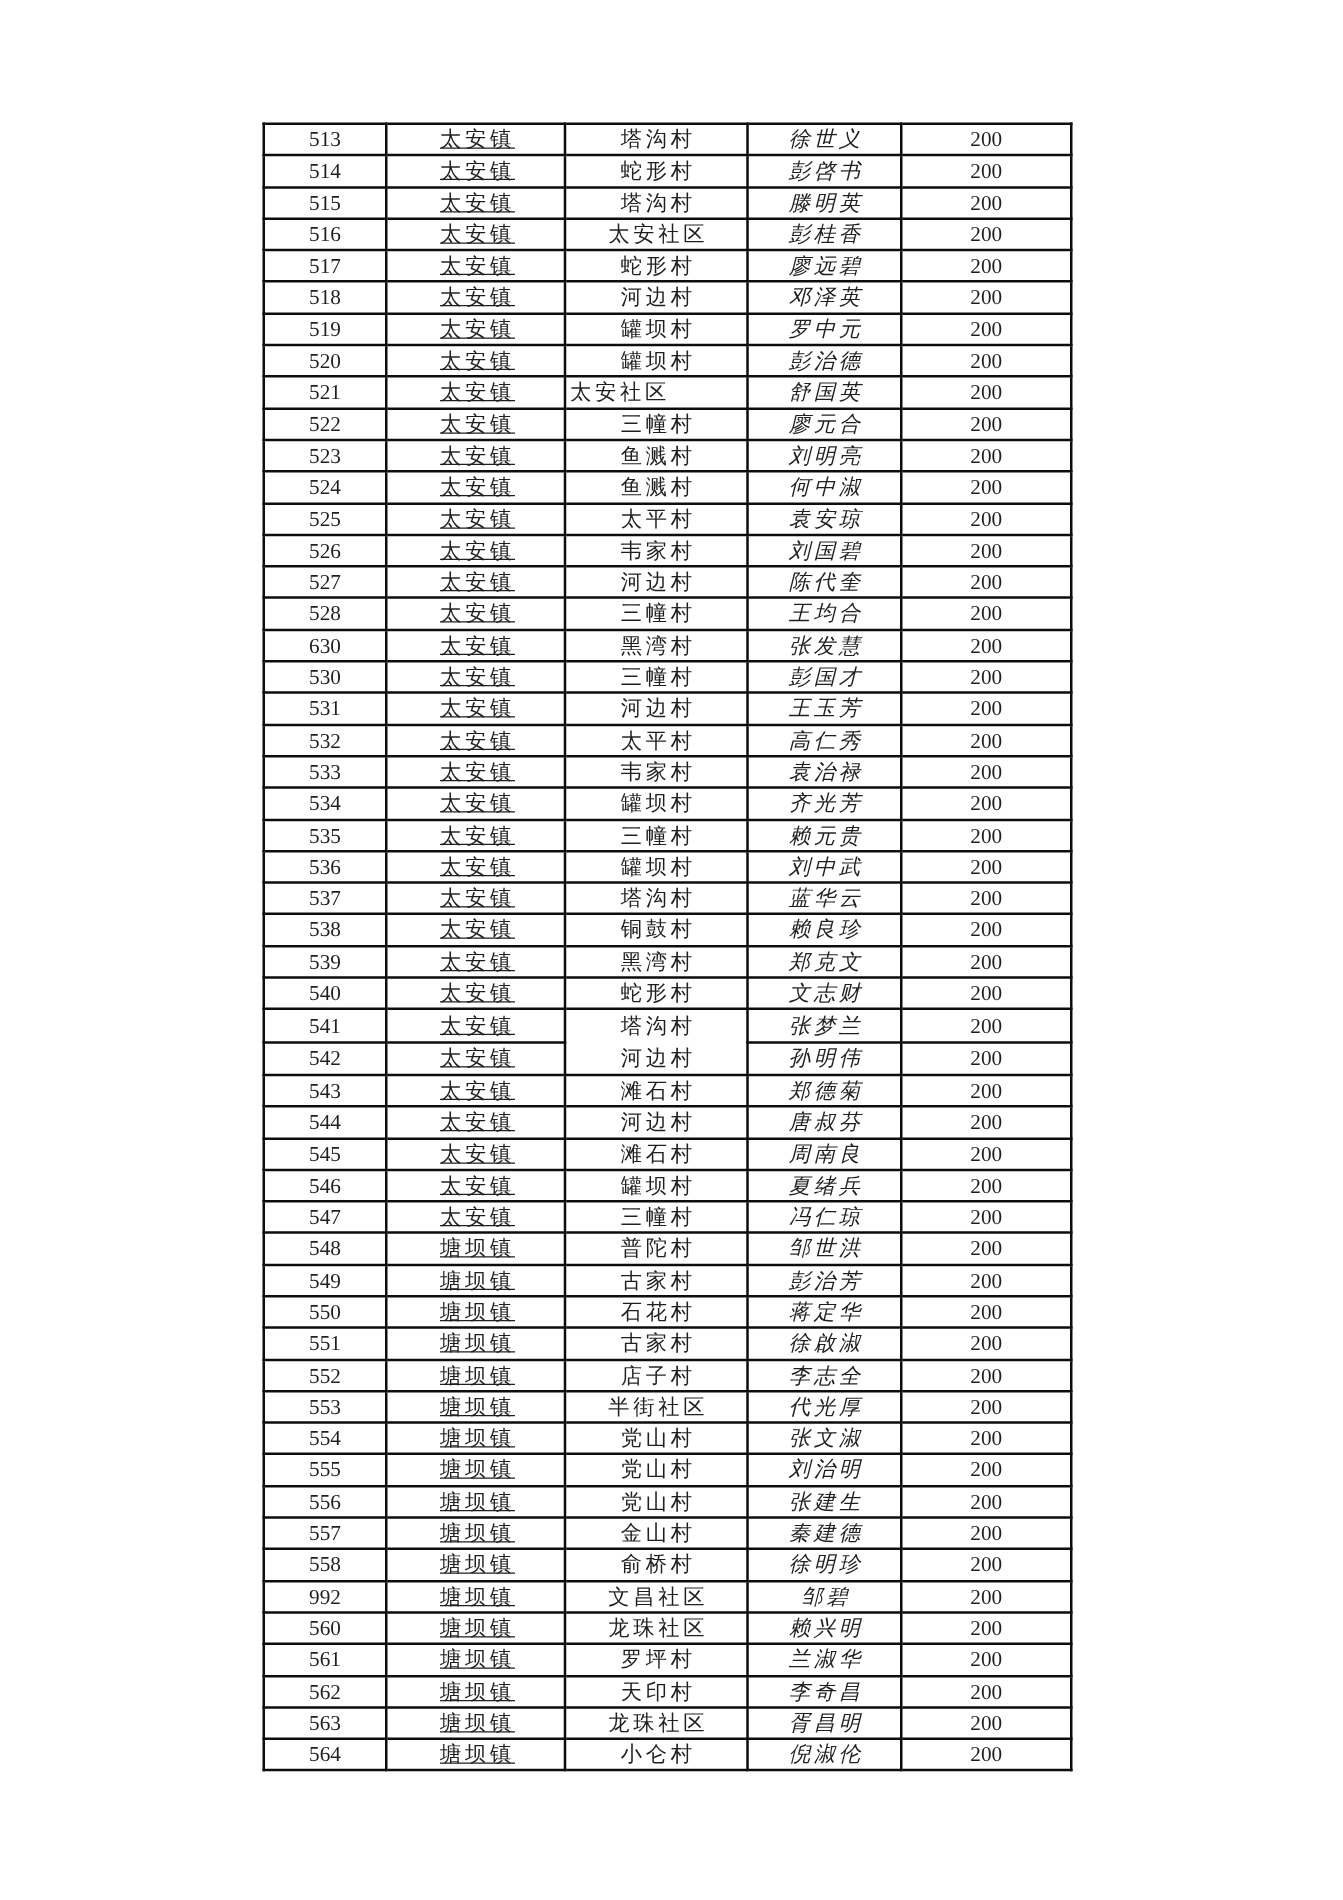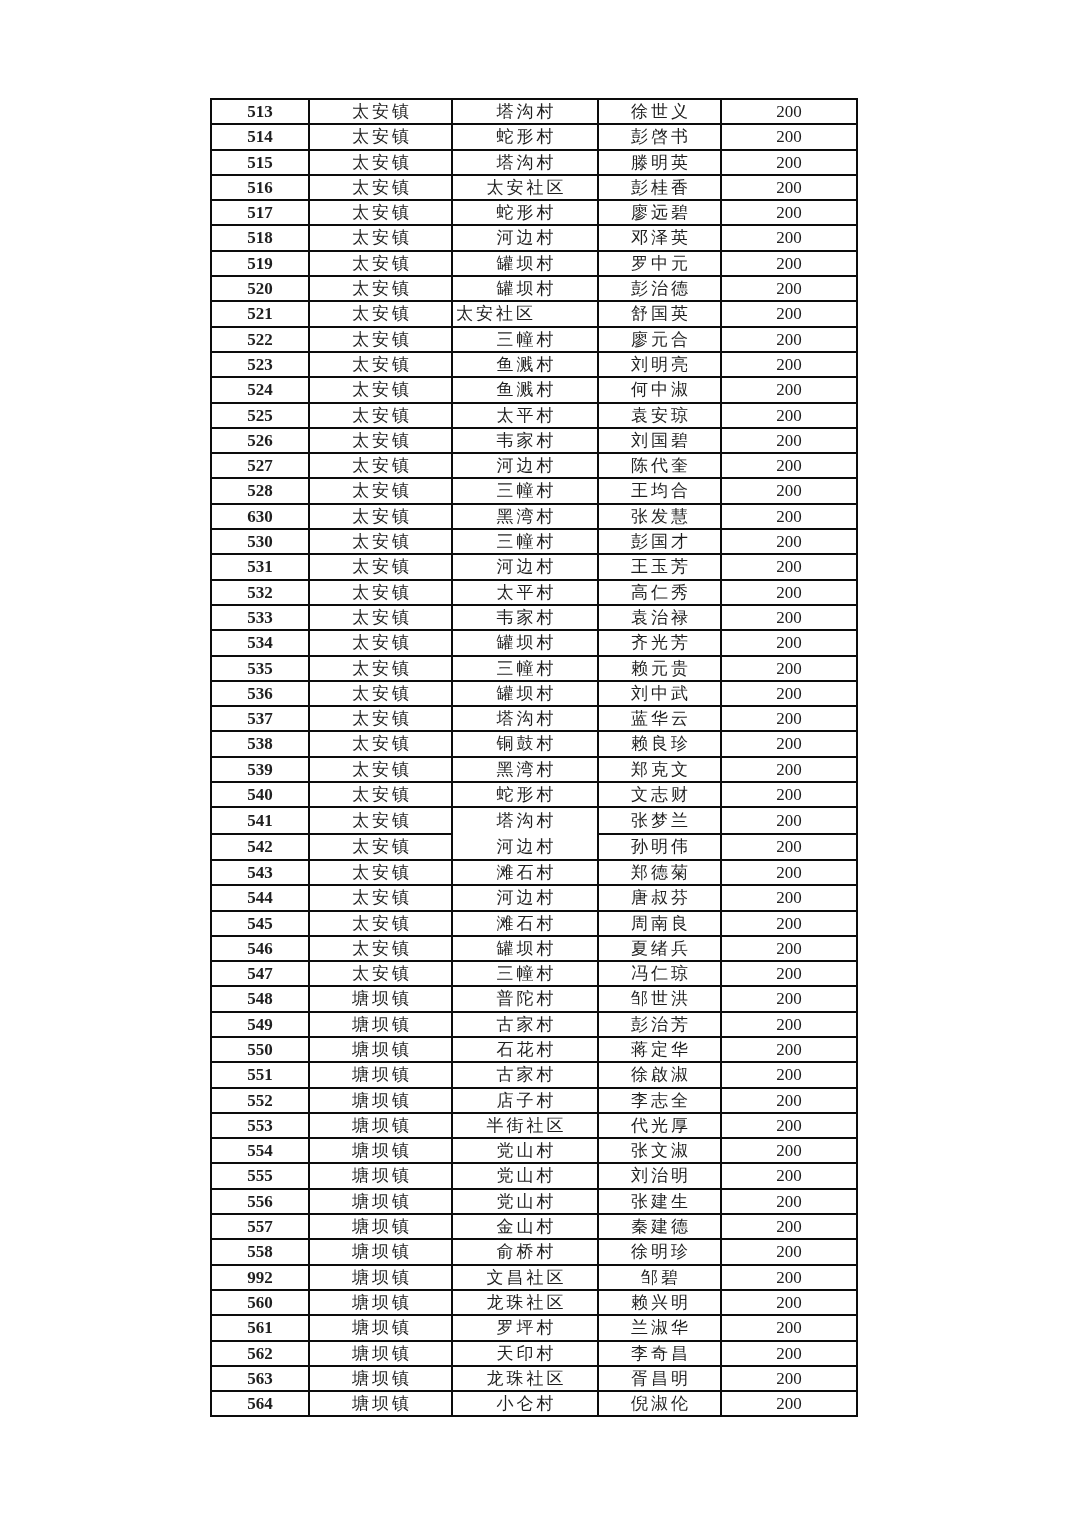--- a/index.html
+++ b/index.html
@@ -25,24 +25,24 @@
     border: 2px solid #0c0c0c;
     padding: 0;
     height: 23.3px;
     line-height: 23.3px;
     text-align: center;
     vertical-align: middle;
     font-size: 17px;
     overflow: hidden;
     white-space: nowrap;
   }
-  .c-no     { width: 96px; font-weight: bold;  }
-  .c-town   { width: 141px; letter-spacing: 3px; text-indent: 3px; }
+  .c-no     { width: 96px;  }
+  .c-town   { width: 141px; letter-spacing: 3px; text-indent: 3px; text-decoration: underline; }
   .c-village{ width: 141px; letter-spacing: 3px; text-indent: 3px; }
-  .c-name   { width: 121px; letter-spacing: 3px; text-indent: 3px; }
+  .c-name   { width: 121px; letter-spacing: 3px; text-indent: 3px; font-style: italic; }
   .c-amount { width: 134px; margin-left: 26px; }
   .c-village.align-left { text-align: left; padding-left: 3px; text-indent: 0; }
   .c-village .vline {
     height: 25.3px;
     line-height: 25.3px;
     text-align: center;
   }
 </style>
 </head>
 <body>

